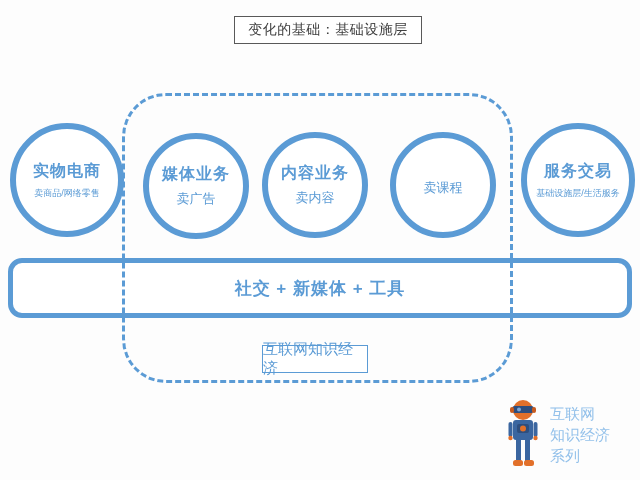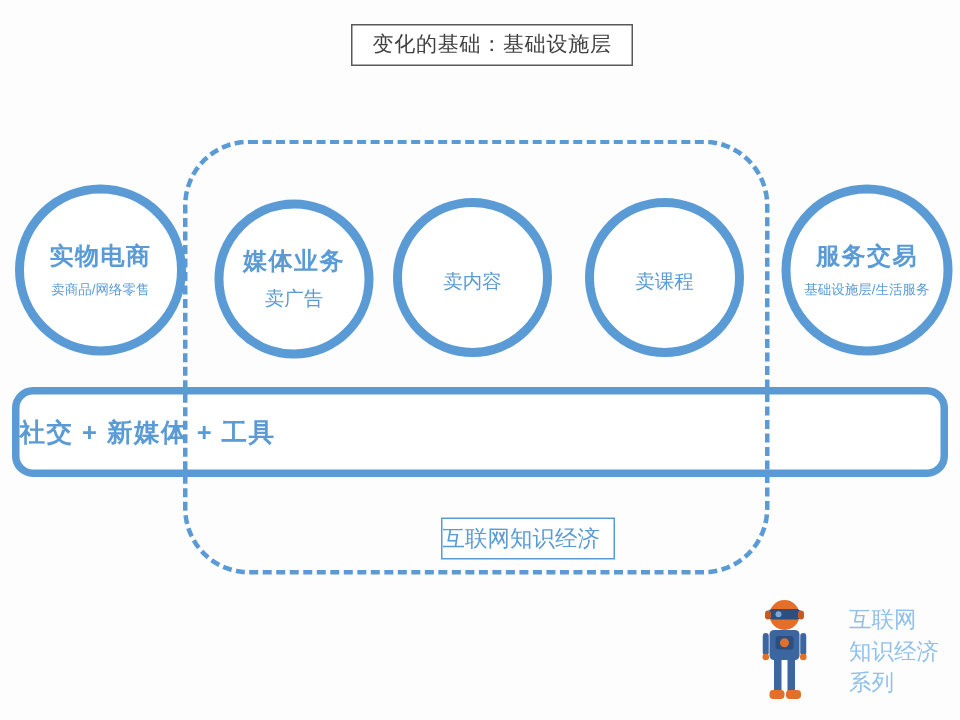--- a/index.html
+++ b/index.html
@@ -10,21 +10,21 @@
   .title-box {
     position:absolute; left:234px; top:16px; width:188px; height:28px;
     border:1px solid #595959; background:#ffffff;
     display:flex; align-items:center; justify-content:center;
     font-size:14px; color:#404040; letter-spacing:0.5px;
   }
 
   .bar {
     position:absolute; left:8px; top:258px; width:624px; height:60px;
     border:5px solid #5B9BD5; border-radius:14px; background:#ffffff;
-    display:flex; align-items:center; 
+    display:flex; align-items:center; justify-content:center;
     font-size:17px; font-weight:bold; color:#5B9BD5; letter-spacing:1px;
   }
 
   .platform-outline {
     position:absolute; left:122px; top:93px; width:391px; height:290px;
     border:3px dashed #5B9BD5; border-radius:44px; background:transparent;
     pointer-events:none;
   }
 
   .circle {
@@ -35,27 +35,27 @@
   .circle .main { font-size:16px; font-weight:bold; letter-spacing:1px; }
   .circle .sub  { font-size:13px; font-weight:normal; margin-top:5px; }
   .circle.outer .sub { font-size:9px; letter-spacing:0; }
   .c1 { left:10px;  top:123px; width:114px; height:114px; }
   .c2 { left:143px; top:133px; width:106px; height:106px; }
   .c3 { left:262px; top:132px; width:106px; height:106px; }
   .c4 { left:390px; top:132px; width:106px; height:106px; }
   .c5 { left:521px; top:123px; width:114px; height:114px;text-align:center; }
 
   .platform-label {
-    position:absolute; left:262px; top:345px; width:116px; height:28px;
+    position:absolute; left:262px; top:345px; width:106px; height:28px;
     border:1px solid #5B9BD5; background:#ffffff;
-    display:flex; align-items:center; justify-content:flex-start;
-    font-size:15px; color:#5B9BD5;margin-left:32px;
+    display:flex; align-items:center; justify-content:flex-end;
+    font-size:15px; color:#5B9BD5;
   }
 
-  .watermark { position:absolute; left:505px; top:399px; display:flex; gap:25px; }
+  .watermark { position:absolute; left:505px; top:399px; display:flex; gap:9px; }
   .robot { width:36px; height:70px; flex:0 0 auto; }
   .watermark-text { color:#92C0EA; font-size:15px; line-height:21px; padding-top:4px; white-space:pre-line; }
 </style>
 </head>
 <body>
 
 <div class="canvas">
 
   <div class="title-box">
     <span>变化的基础：基础设施层</span>
@@ -69,20 +69,21 @@
 
   <div class="circle outer c1">
     <div class="main">实物电商</div>
     <div class="sub">卖商品/网络零售</div>
   </div>
   <div class="circle c2">
     <div class="main">媒体业务</div>
     <div class="sub">卖广告</div>
   </div>
   <div class="circle c3">
+    <div class="main">内容业务</div>
     <div class="sub">卖内容</div>
   </div>
   <div class="circle c4">
     <div class="sub">卖课程</div>
   </div>
   <div class="circle outer c5">
     <div class="main">服务交易</div>
     <div class="sub">基础设施层/生活服务</div>
   </div>
 

